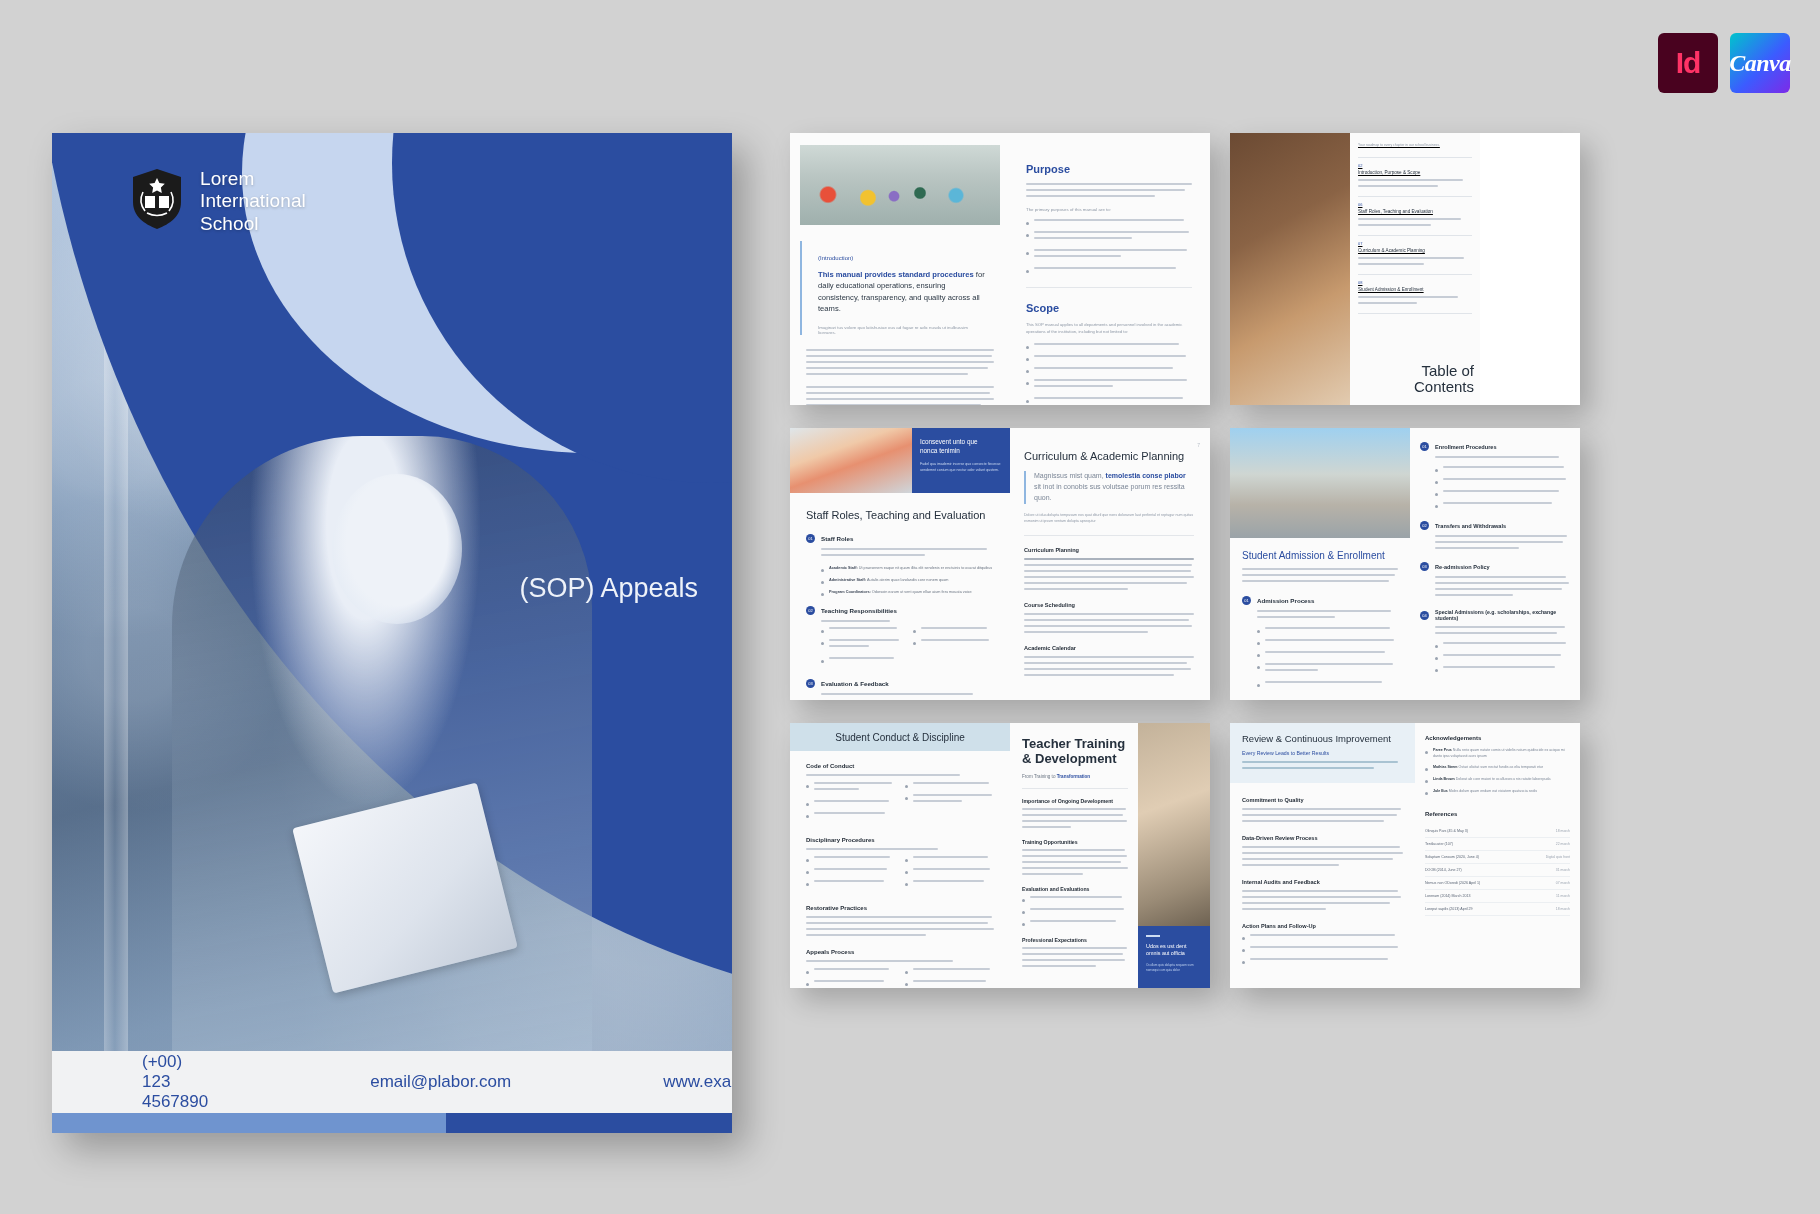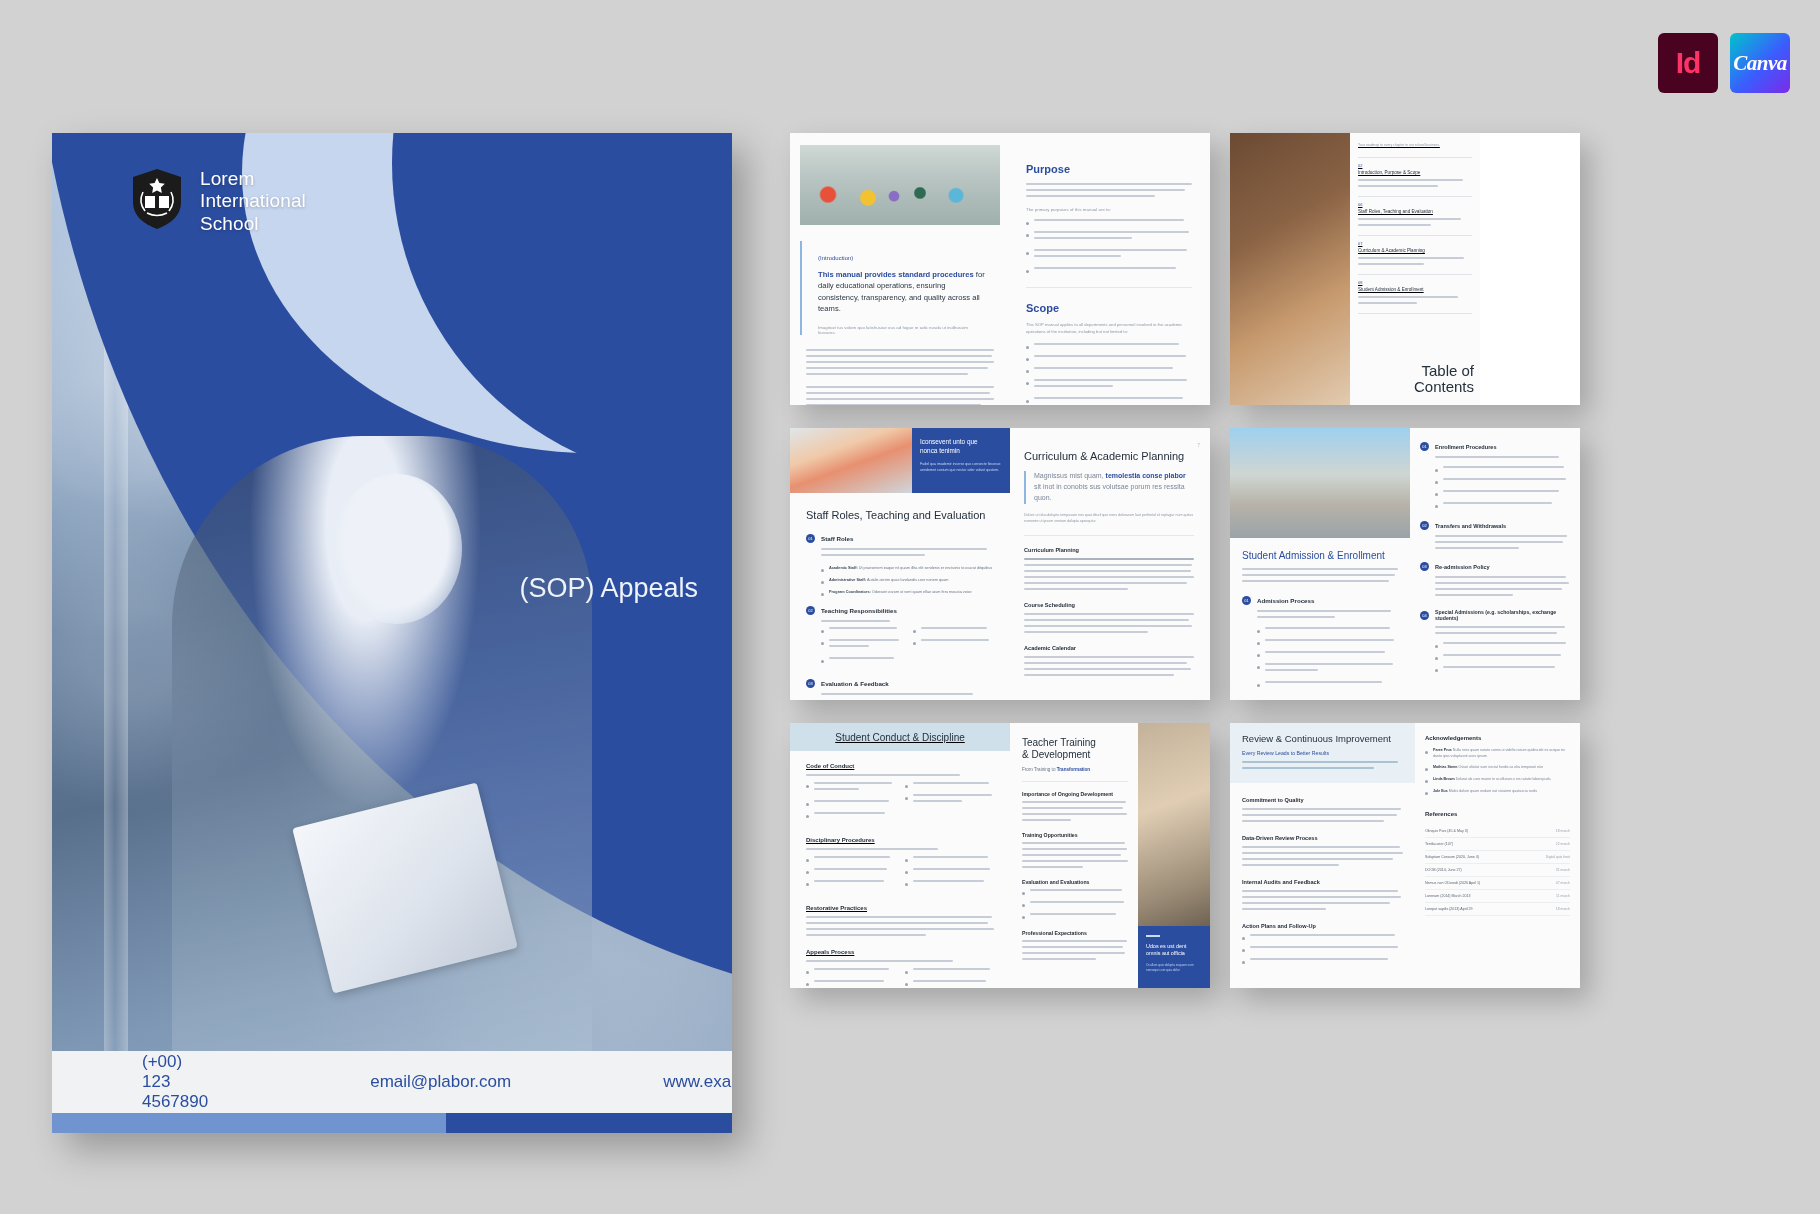--- a/index.html
+++ b/index.html
@@ -13,21 +13,21 @@
 
   
   .badges { position:absolute; top:33px; right:30px; display:flex; gap:12px; }
   .badge { width:60px; height:60px; border-radius:6px; display:flex;
            align-items:center; justify-content:center;
            font-weight:700; color:#fff; font-size:27px; }
   .badge.id  { background:#49021f; color:#ff3366; font-size:30px;
                letter-spacing:-1px; }
   .badge.canva { background:linear-gradient(135deg,#00c4cc 0%,#3b5cff 55%,#7d2ae8 100%);
                  font-family:"Liberation Serif", serif; font-style:italic;
-                 font-size:21px; letter-spacing:-.5px; }
+                 font-size:24px; letter-spacing:-.5px; }
 
   
   .cover {
     position:absolute; left:52px; top:133px; width:680px; height:1000px;
     background:#cddcf2; overflow:hidden;
     box-shadow: 14px 16px 34px rgba(0,0,0,.28);
   }
   .cover-photo {
     position:absolute; inset:0;
     background:
@@ -627,21 +627,21 @@
               <span class="txt">
                 <span class="ln" style="display:block;width:88%"></span>
               </span>
             </div>
         </div>
       </div>
     </div>
   </div>
 
   <div class="spread" style="left:10px; top:590px; width:420px; height:265px;">
-    <div class="page left" style="width:220px;height:100%;text-decoration:underline;">
+    <div class="page left" style="width:220px;height:100%;">
       <div class="lightband" style="height:28px;display:flex;align-items:center;justify-content:center;">
         <span style="font-size:10px;color:#25303d;">Student Conduct &amp; Discipline</span>
       </div>
       <div style="padding:12px 16px 0;">
         <div class="t-h2" style="font-size:6px;">Code of Conduct</div>
         <div class="ln" style="width:82%;margin-top:5px;"></div>
         <div style="display:flex;gap:10px;margin-top:6px;">
           <div style="flex:1;">
             <div class="bul">
                 <span class="dot"></span>
@@ -764,21 +764,21 @@
                   <span class="ln" style="display:block;width:90%"></span>
                 </span>
               </div>
           </div>
         </div>
       </div>
     </div>
 
     <div class="page right" style="width:200px;height:100%;display:flex;">
       <div style="flex:1;padding:14px 10px 0 12px;">
-        <div style="font-size:10px;color:#25303d;line-height:1.15;">
+        <div style="font-size:13px;color:#25303d;line-height:1.15;font-weight:bold;">
           <div>Teacher Training</div>
           <div>&amp; Development</div>
         </div>
         <div style="font-size:4.6px;margin-top:7px;color:#6b7583;">
           <span>From Training to</span>
           <b style="color:#2b4da0;">Transformation</b>
         </div>
         <div class="rule" style="margin:9px 0;"></div>
         <div class="t-h2" style="font-size:5.2px;">Importance of Ongoing Development</div>
         <div style="margin-top:4px;">

